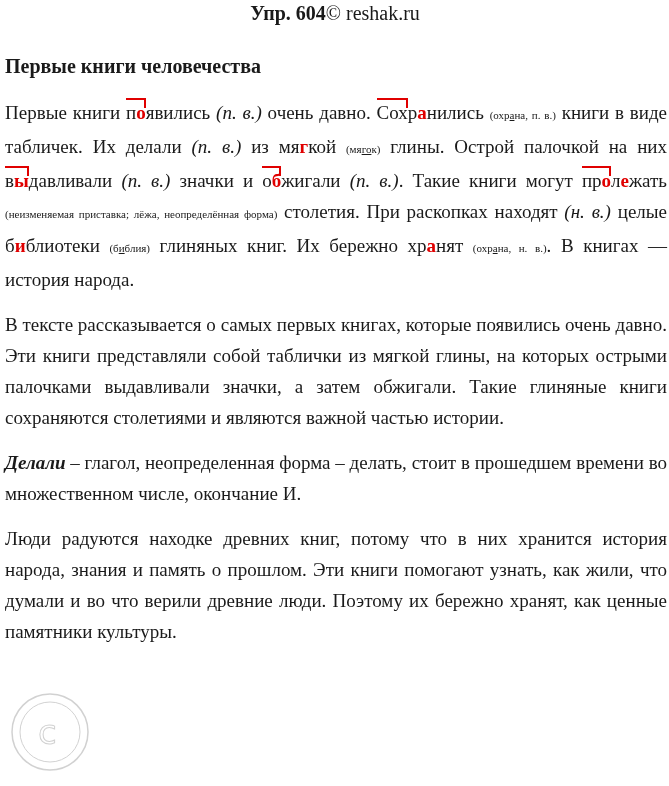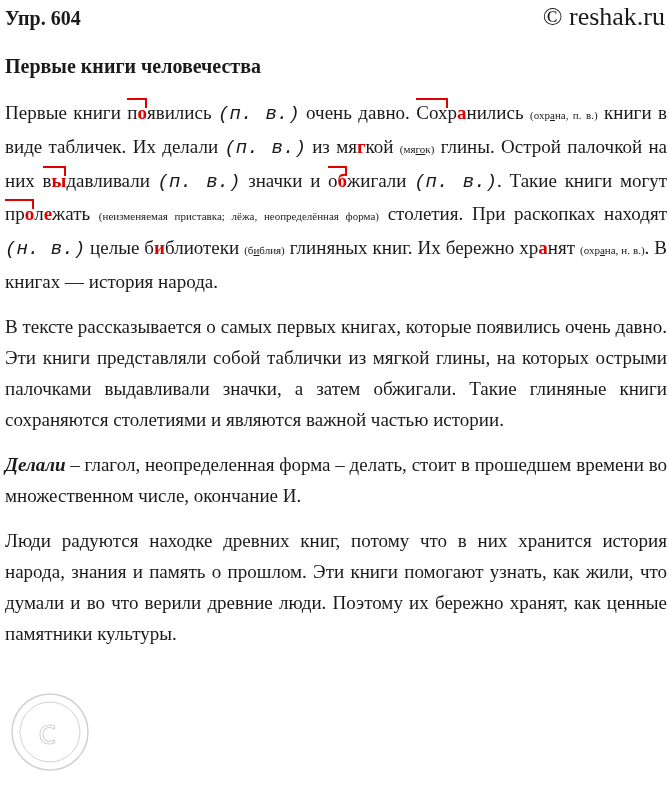--- a/index.html
+++ b/index.html
@@ -3,34 +3,34 @@
   <meta charset="utf-8">
   <style>
     html, body { margin: 0; padding: 0; background: #ffffff; }
     body {
       width: 669px; height: 786px; overflow: hidden; position: relative;
       font-family: "Liberation Serif", "DejaVu Serif", serif;
       color: #1a1a1a;
     }
     .page { position: absolute; left: 5px; top: 0; width: 662px; }
     .header-row {
-      display: flex; justify-content: space-between; align-items: baseline;
+      display: flex; justify-content: center; align-items: baseline;
       height: 26px; margin-top: 2px;
     }
     .ex-title { font-weight: bold; font-size: 20px; }
-    .copyright { font-size: 26px; margin-right: 2px; }
+    .copyright { font-size: 20px; margin-right: 2px; }
     .text-title { font-weight: bold; font-size: 20px; margin-top: 27px; height: 30px; }
 
     .para {
       font-size: 19px; line-height: 31px; text-align: justify; margin: 0;
     }
     .p1 { margin-top: 12px; }
     .para + .para { margin-top: 14px; }
     .small { font-size: 11px; }
-    .it { font-style: italic; font-family: Liberation Mono, monospace; }
+    .it { font-style: italic; }
     .bold-it { font-weight: bold; font-style: italic; }
     .hl { color: #e00000; font-weight: bold; }
     .ul { text-decoration: underline; }
     .prefix { position: relative; display: inline; }
     .prefix::before {
       content: ""; position: absolute; left: 0; right: 0; top: -4px; height: 8px;
       border-top: 2px solid #e00000; border-right: 2px solid #e00000;
     }
     .watermark {
       position: absolute; left: 2px; top: 672px; width: 110px; height: 110px;

